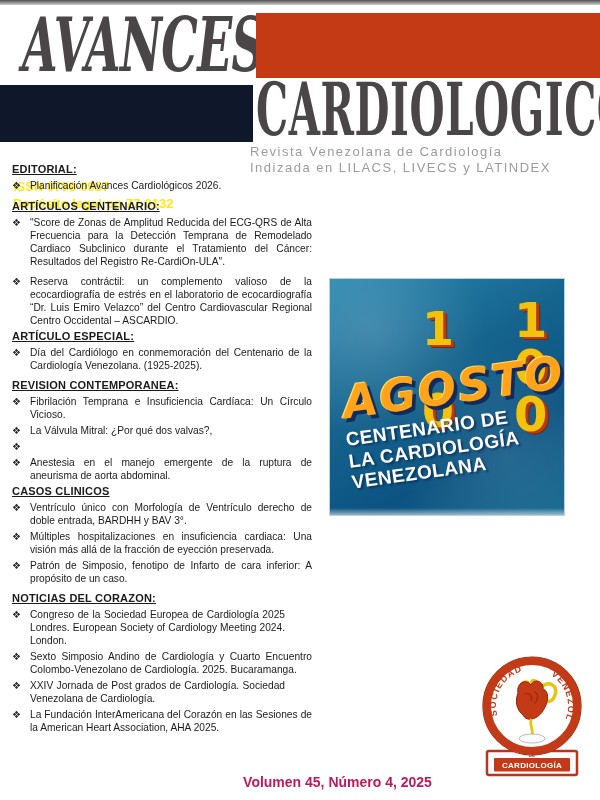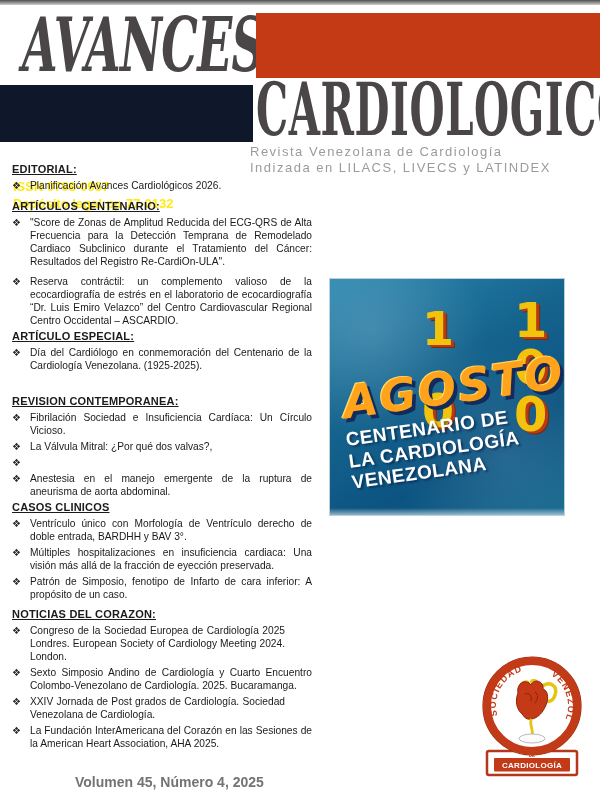--- a/index.html
+++ b/index.html
@@ -24,21 +24,21 @@
   .tagline{position:absolute;left:250px;top:144px;width:348px;
            color:#9b9b9b;font-size:13px;line-height:16px;letter-spacing:1.5px;}
   
   .toc{position:absolute;left:12px;top:163px;width:300px;}
   .sec-h{font-size:11px;font-weight:bold;text-decoration:underline;line-height:13px;
          margin:0 0 3px 0;letter-spacing:0.2px;}
   .item{display:flex;margin:0 0 3px 0;}
   .blt{width:18px;flex:0 0 18px;font-size:10px;line-height:13px;color:#2b2b2b;}
   .txt{flex:1;font-size:10.2px;line-height:13px;text-align:justify;}
   .txt.narrow{max-width:255px;}
-  .mt8{margin-top:8px;} .mt4{} .mt11{margin-top:23px;}
+  .mt8{margin-top:8px;} .mt4{} .mt11{margin-top:7px;}
   .mt0{margin-top:0px;} .mt7{margin-top:7px;}
   .item.gap-before{margin-top:7px;}
   
   .poster{position:absolute;left:329px;top:278px;width:234px;height:236px;overflow:hidden;
       background:
         radial-gradient(ellipse at 18% 22%, rgba(255,255,255,0.16), transparent 42%),
         radial-gradient(ellipse at 75% 75%, rgba(255,255,255,0.10), transparent 45%),
         linear-gradient(150deg,#2b87b0 0%, #15648e 40%, #0c5381 70%, #15688f 100%);
       border:1px solid #bcd0da;}
   .poster::after{content:"";position:absolute;left:0;bottom:0;width:100%;height:7px;
@@ -50,22 +50,22 @@
   .col-center span:nth-child(2){margin-top:42px;}
   .col-right{left:184px;top:18px;font-size:48px;line-height:47px;}
   .agosto{position:absolute;left:12px;top:82px;z-index:2;
       font-family:"DejaVu Sans",sans-serif;font-weight:bold;font-style:italic;
       font-size:45px;color:#ffa41a;letter-spacing:2px;transform:rotate(-8deg);
       text-shadow:3px 4px 0 #122a5c, -1px -1px 0 #ffd96a;white-space:nowrap;}
   .cent{position:absolute;left:18px;top:138px;z-index:2;transform:rotate(-8deg);
       color:#ffffff;font-weight:bold;font-size:19px;line-height:21.5px;
       letter-spacing:0.5px;text-shadow:2px 2px 2px rgba(8,28,60,0.55);white-space:nowrap;}
   
-  .volume{position:absolute;left:75px;top:774px;width:525px;
-          font-weight:bold;font-size:14px;color:#737373;}
+  .volume{position:absolute;left:75px;top:774px;width:525px;text-align:center;
+          font-weight:bold;font-size:14px;color:#be185d;}
   .logo{position:absolute;left:477px;top:656px;width:110px;height:122px;}
 </style>
 </head>
 <body>
 
 <div class="page">
   <div class="top-edge"></div>
 
   <div class="title-avances">AVANCES</div>
   <div class="red-block-top"></div>
@@ -108,21 +108,21 @@
       <div class="item">
         <span class="blt">❖</span>
         <span class="txt">Día del Cardiólogo en conmemoración del Centenario de la Cardiología Venezolana.   (1925-2025).</span>
       </div>
     </div>
 
     <div class="sec">
       <div class="sec-h mt11">REVISION CONTEMPORANEA:</div>
       <div class="item">
         <span class="blt">❖</span>
-        <span class="txt">Fibrilación Sociedad e Insuficiencia Cardíaca: Un Círculo Vicioso.</span>
+        <span class="txt">Fibrilación Temprana e Insuficiencia Cardíaca: Un Círculo Vicioso.</span>
       </div>
       <div class="item">
         <span class="blt">❖</span>
         <span class="txt">La Válvula Mitral: ¿Por qué dos valvas?,</span>
       </div>
       <div class="item">
         <span class="blt">❖</span>
       </div>
       <div class="item">
         <span class="blt">❖</span>

